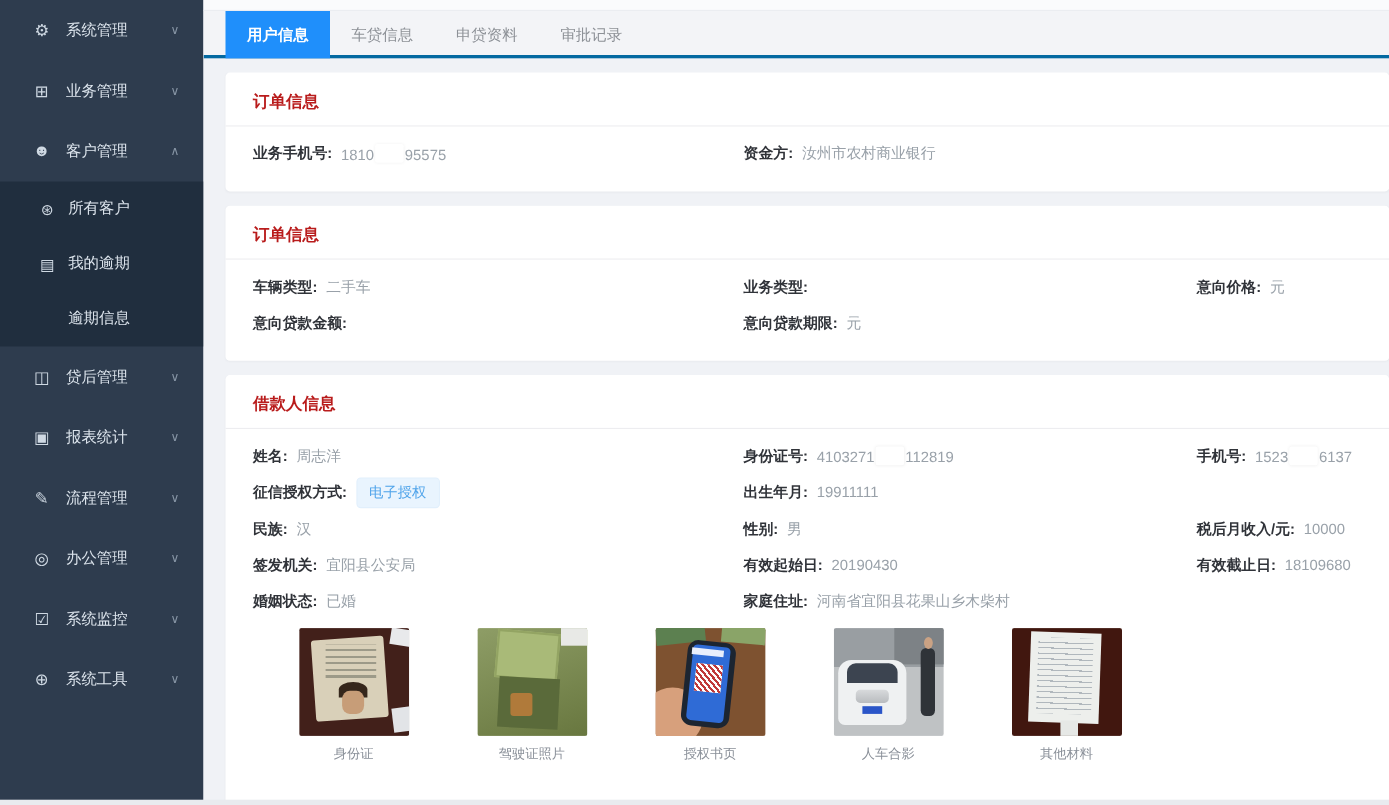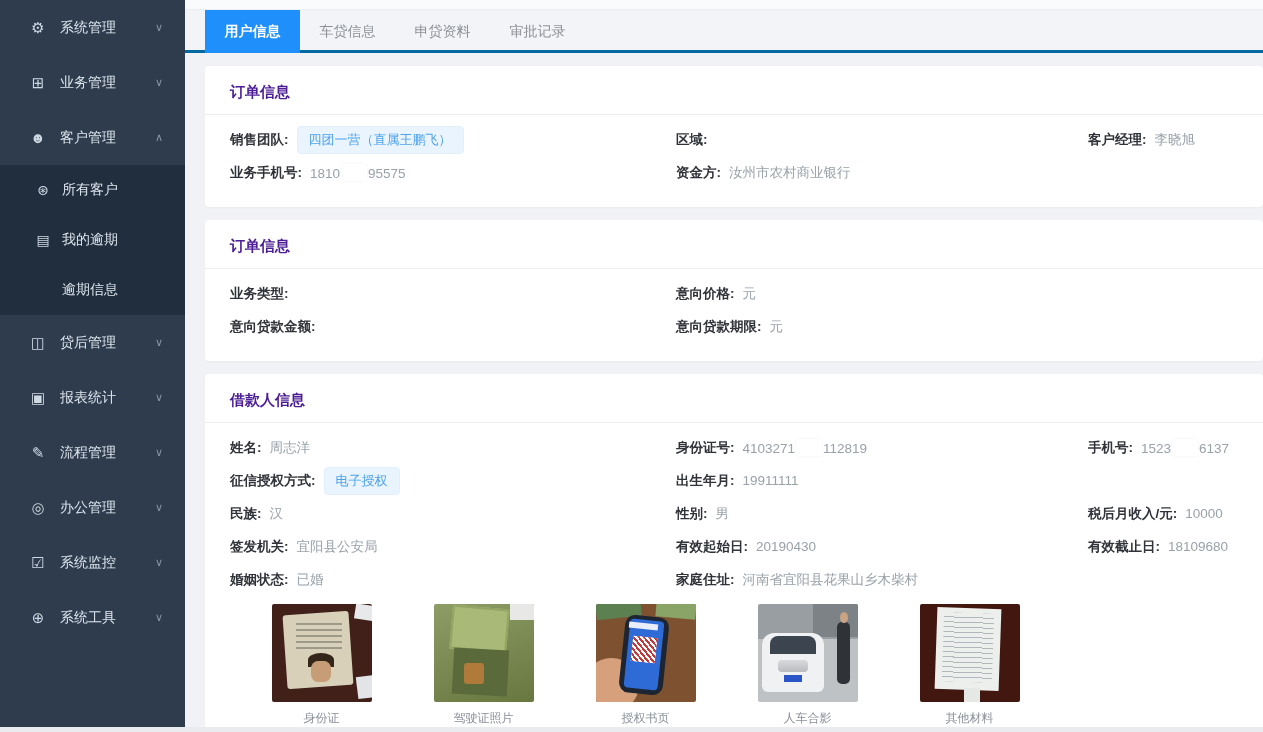--- a/index.html
+++ b/index.html
@@ -16,21 +16,21 @@
   .s-subicon { width:18px; margin-right:10px; font-size:14px; color:#cfd9e3; text-align:center; }
 
   
   .content { position:absolute; left:185px; top:0; right:0; bottom:0; background:#f0f2f6; overflow:hidden; }
   .topstrip { height:10px; background:#fafbfd; border-bottom:1px solid #ebedf1; }
   .tabbar { height:43px; background:#f3f4f7; border-bottom:3px solid #0369a1; display:flex; padding-left:20px; }
   .tab { width:95px; height:43px; display:flex; align-items:center; justify-content:center; font-size:14px; color:#8d9197; cursor:pointer; }
   .tab.active { background:#1f8ffb; color:#fff; font-weight:700; }
 
   .card { background:#fff; border-radius:4px; margin:13px 0 0 20px; width:calc(100% - 20px); box-shadow:0 1px 2px rgba(0,0,0,0.03); }
-  .card-title { padding:17px 25px 12px 25px; font-size:15px; font-weight:700; color:#4c1d95; border-bottom:1px solid #ededf0; }
+  .card-title { padding:17px 25px 12px 25px; font-size:15px; font-weight:700; color:#b91c1c; border-bottom:1px solid #ededf0; }
   .rows { padding:8px 0 18px 0; }
   .frow { display:grid; grid-template-columns:446px 412px 1fr; padding:0 25px; height:33px; align-items:center; }
   .field { display:flex; align-items:center; min-width:0; white-space:nowrap; }
   .flabel { font-weight:700; color:#303339; font-size:13.5px; }
   .fvalue { color:#99a1a9; font-size:13.5px; margin-left:8px; }
   .chip { display:inline-block; margin-left:8px; padding:4px 11px; background:#e9f4fe; border:1px solid #e1effc; color:#4ea3ea; font-size:13px; border-radius:4px; cursor:pointer; }
   .censor { display:inline-block; width:26px; height:17px; background:#fff; border-radius:2px; vertical-align:-3px; margin:0 1px; box-shadow:0 0 3px rgba(0,0,0,.06); }
 
   .card-borrower { height:400px; }
 
@@ -160,50 +160,40 @@
       <div class="tab">车贷信息</div>
       <div class="tab">申贷资料</div>
       <div class="tab">审批记录</div>
     </div>
 
     <section class="card">
       <div class="card-title">订单信息</div>
       <div class="rows">
         <div class="frow">
           <div class="field">
-            <span class="flabel">销售团队:</span>
-            <span class="chip">四团一营（直属王鹏飞）</span>
-          </div>
-          <div class="field">
-            <span class="flabel">区域:</span>
-            <span class="fvalue"></span>
-          </div>
-          <div class="field">
-            <span class="flabel">客户经理:</span>
-            <span class="fvalue">李晓旭</span>
-          </div>
-        </div>
-        <div class="frow">
-          <div class="field">
             <span class="flabel">业务手机号:</span>
             <span class="fvalue"><span>1810</span><span class="censor"></span><span>95575</span></span>
           </div>
           <div class="field">
             <span class="flabel">资金方:</span>
             <span class="fvalue">汝州市农村商业银行</span>
           </div>
           <div class="field"></div>
         </div>
       </div>
     </section>
 
     <section class="card">
       <div class="card-title">订单信息</div>
       <div class="rows">
         <div class="frow">
+          <div class="field">
+            <span class="flabel">车辆类型:</span>
+            <span class="fvalue">二手车</span>
+          </div>
           <div class="field">
             <span class="flabel">业务类型:</span>
             <span class="fvalue"></span>
           </div>
           <div class="field">
             <span class="flabel">意向价格:</span>
             <span class="fvalue">元</span>
           </div>
         </div>
         <div class="frow">

